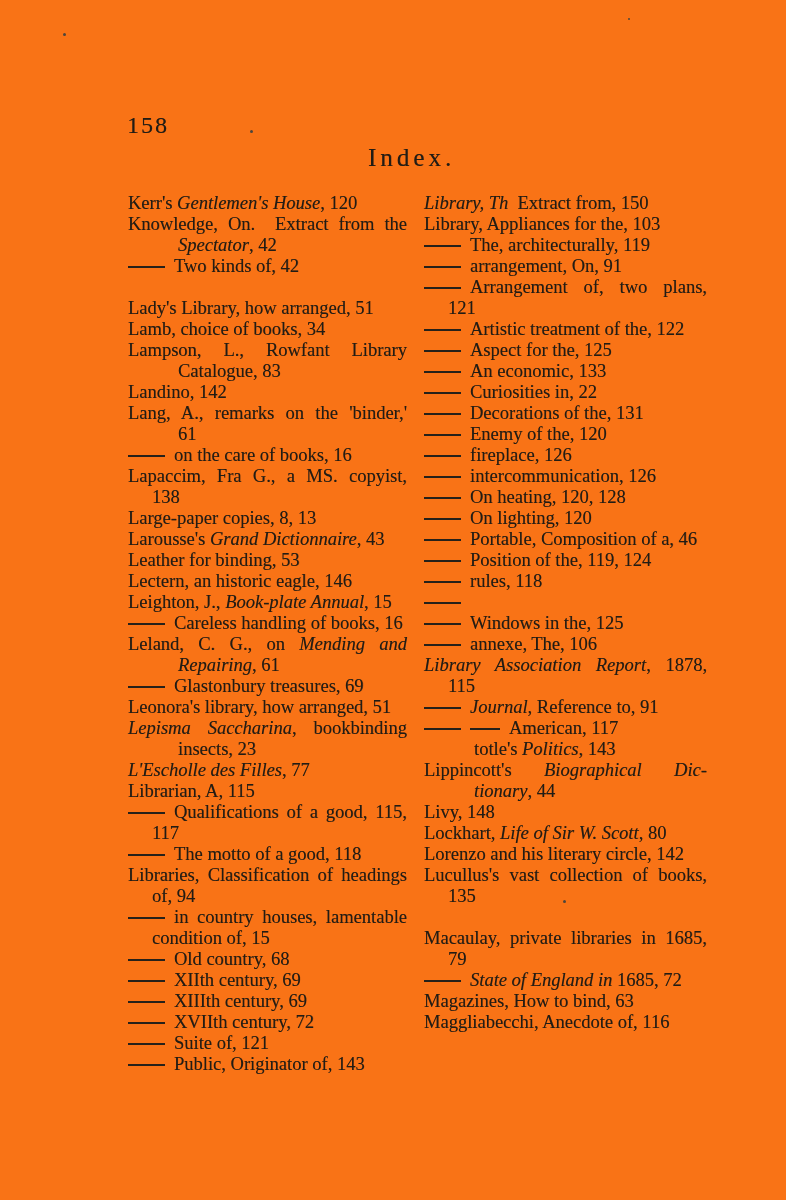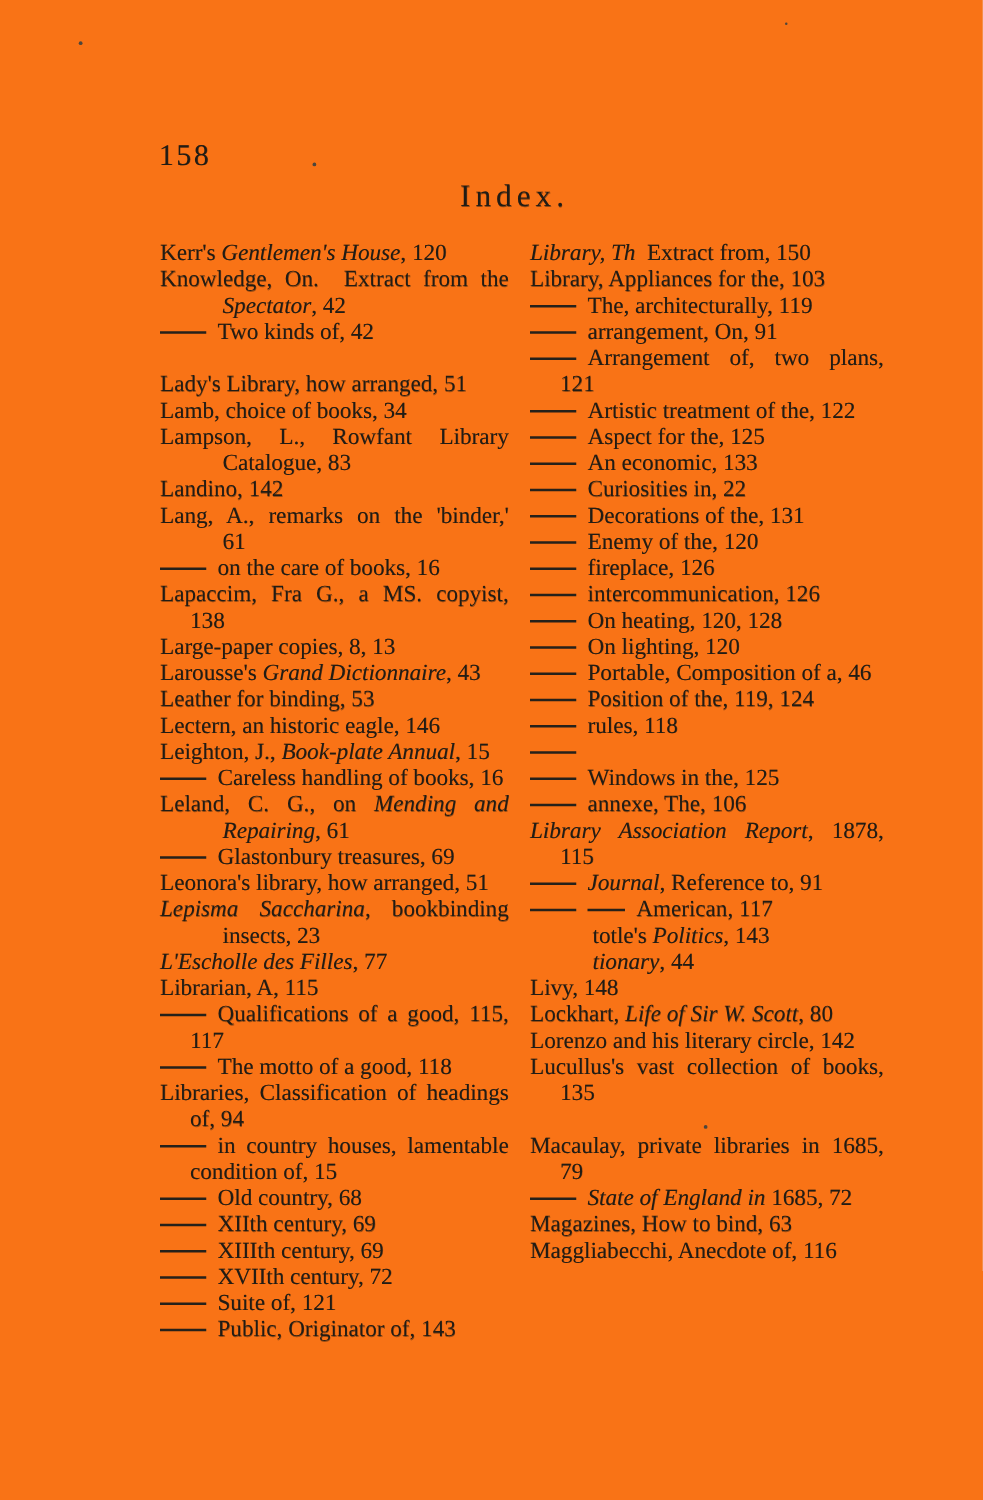--- a/index.html
+++ b/index.html
@@ -116,20 +116,21 @@
       <div class="line"><span class="dash"></span><span>Position of the, 119, 124</span></div>
       <div class="line"><span class="dash"></span><span>rules, 118</span></div>
       <div class="line"><span class="dash"></span></div>
       <div class="line"><span class="dash"></span><span>Windows in the, 125</span></div>
       <div class="line"><span class="dash"></span><span>annexe, The, 106</span></div>
       <div class="line justify"><span class="it">Library Association Report</span><span>, 1878,</span></div>
       <div class="line ind1"><span>115</span></div>
       <div class="line"><span class="dash"></span><span class="it">Journal</span><span>, Reference to, 91</span></div>
       <div class="line"><span class="dash"></span><span class="dash"></span><span>American, 117</span></div>
       <div class="line ind2"><span>totle's </span><span class="it">Politics</span><span>, 143</span></div>
+      <div class="line justify"><span>Lippincott's </span><span class="it">Biographical Dic-</span></div>
       <div class="line ind2"><span class="it">tionary</span><span>, 44</span></div>
       <div class="line"><span>Livy, 148</span></div>
       <div class="line"><span>Lockhart, </span><span class="it">Life of Sir W. Scott</span><span>, 80</span></div>
       <div class="line"><span>Lorenzo and his literary circle, 142</span></div>
       <div class="line justify"><span>Lucullus's vast collection of books,</span></div>
       <div class="line ind1"><span>135</span></div>
       <div class="gap"></div>
       <div class="line justify"><span>Macaulay, private libraries in 1685,</span></div>
       <div class="line ind1"><span>79</span></div>
       <div class="line"><span class="dash"></span><span class="it">State of England in</span><span> 1685, 72</span></div>

